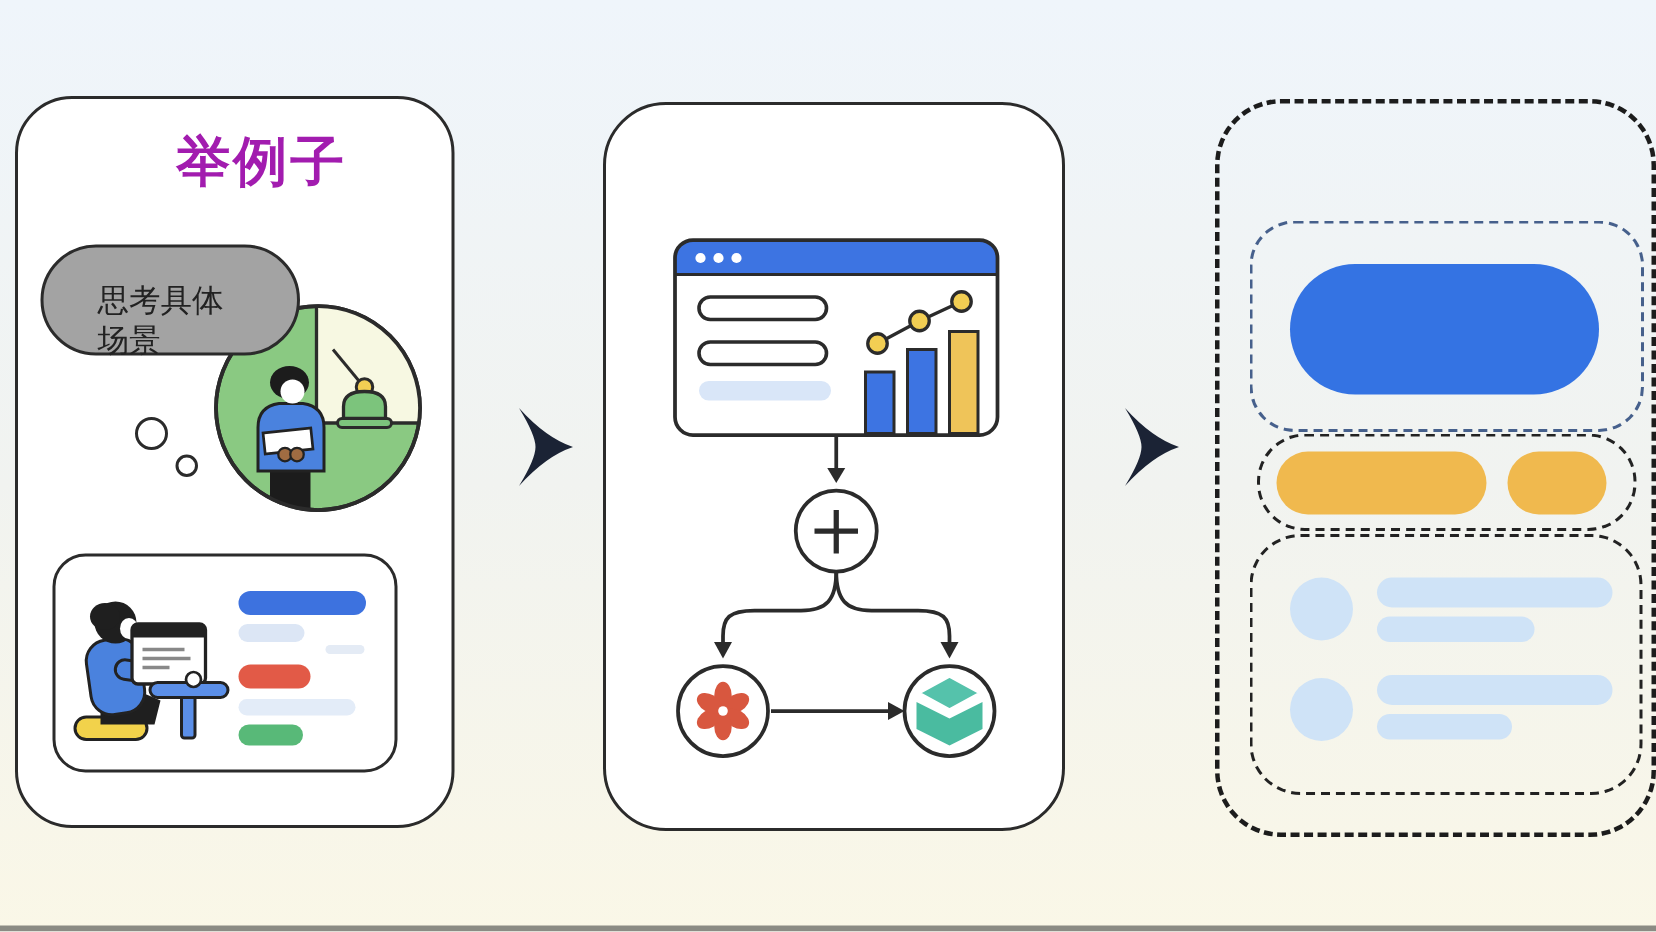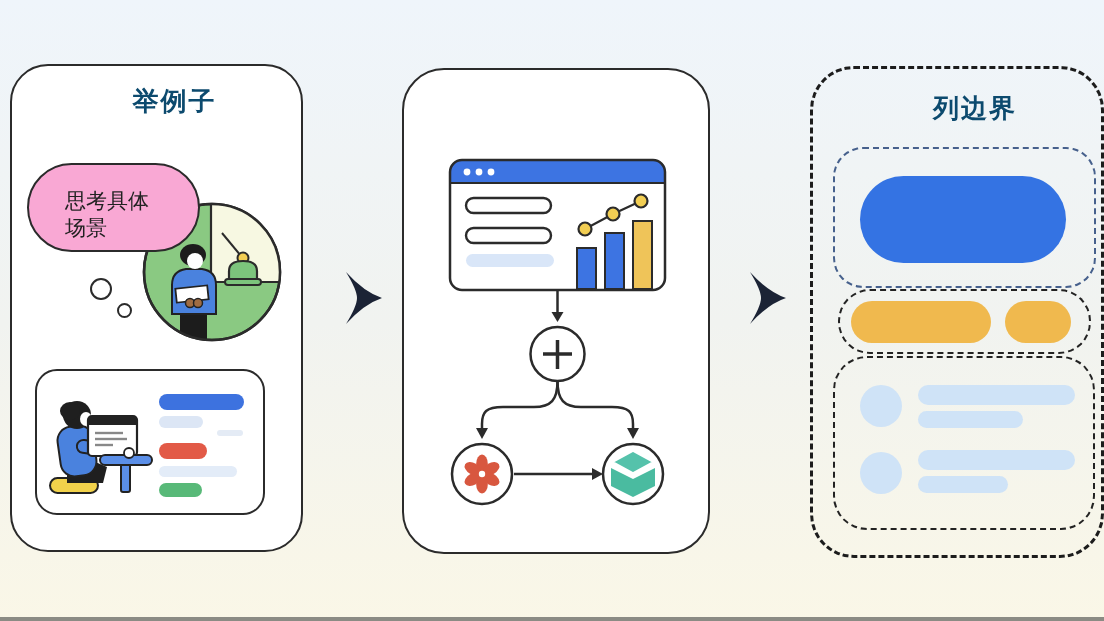--- a/index.html
+++ b/index.html
@@ -3,24 +3,24 @@
 <meta charset="utf-8">
 <style>
   html,body{margin:0;padding:0;}
   body{
     width:1104px;height:621px;position:relative;overflow:hidden;
     font-family:"Liberation Sans","DejaVu Sans",sans-serif;
     background:linear-gradient(180deg,#EFF5FB 0%,#F1F3F0 52%,#FAF7E7 100%);
   }
   .footer-strip{position:absolute;left:0;bottom:0;width:1104px;height:4px;background:#8B8B84;}
   .panel{position:absolute;background:#FFFFFF;border:2.5px solid #2B2B2B;border-radius:38px;box-sizing:border-box;}
-  .panel-title{text-align:center;font-size:26px;font-weight:700;color:#0c4a6e;letter-spacing:2px;margin-top:18px;margin-left:36px;}
+  .panel-title{text-align:center;font-size:36px;font-weight:700;color:#a21caf;letter-spacing:2px;margin-top:18px;margin-left:36px;}
   
   .panel-examples{left:10px;top:64px;width:293px;height:488px;}
-  .bubble{position:absolute;left:15px;top:97px;width:173px;height:89px;background:#f9a8d4;
+  .bubble{position:absolute;left:15px;top:97px;width:173px;height:74px;background:#a3a3a3;
     border:2.2px solid #2B2B2B;border-radius:52px;box-sizing:border-box;z-index:3;}
   .bubble-text{display:block;padding:22px 0 0 36px;width:100px;font-size:21px;line-height:27px;color:#222;font-weight:500;}
   .tdot{position:absolute;background:#fff;border:2.2px solid #2B2B2B;border-radius:50%;box-sizing:border-box;z-index:3;}
   .tdot1{left:78px;top:212px;width:22px;height:22px;}
   .tdot2{left:105px;top:237px;width:15px;height:15px;}
   .scene-top{position:absolute;left:127px;top:133px;z-index:2;}
   .example-card{position:absolute;left:23px;top:303px;width:230px;height:146px;background:#fff;
     border:2.2px solid #2B2B2B;border-radius:22px;box-sizing:border-box;}
   .pill{position:absolute;border-radius:999px;}
   .p-blue {left:122px;top:23px;width:85px;height:16px;}
@@ -194,21 +194,20 @@
     <linearGradient id="fade2" x1="0" y1="0" x2="1" y2="0">
       <stop offset="0" stop-color="#1B2335" stop-opacity="0"></stop>
       <stop offset="1" stop-color="#1B2335" stop-opacity="1"></stop>
     </linearGradient>
   </defs>
   <line x1="4" y1="32" x2="44" y2="32" stroke="url(#fade2)" stroke-width="4.5" stroke-linecap="round"></line>
   <path d="M30,6 Q48,26 66,32 Q48,38 30,58 Q41,40 41,32 Q41,24 30,6 Z" fill="#1B2335"></path>
 </svg>
 
 <div class="panel panel-boundaries">
-  <div class="panel-title" style="margin-top:22px;">列边界</div>
 
   <div class="group g-blue"></div>
   <div class="pill b-bigblue" style="background-color: rgb(52, 115, 227);"></div>
 
   <div class="group g-yellow"></div>
   <div class="pill b-yel1" style="background-color: rgb(240, 185, 78);"></div>
   <div class="pill b-yel2" style="background-color: rgb(240, 185, 78);"></div>
 
   <div class="group g-list"></div>
   <div class="pill b-circ1" style="background-color: rgb(207, 227, 247);"></div>

